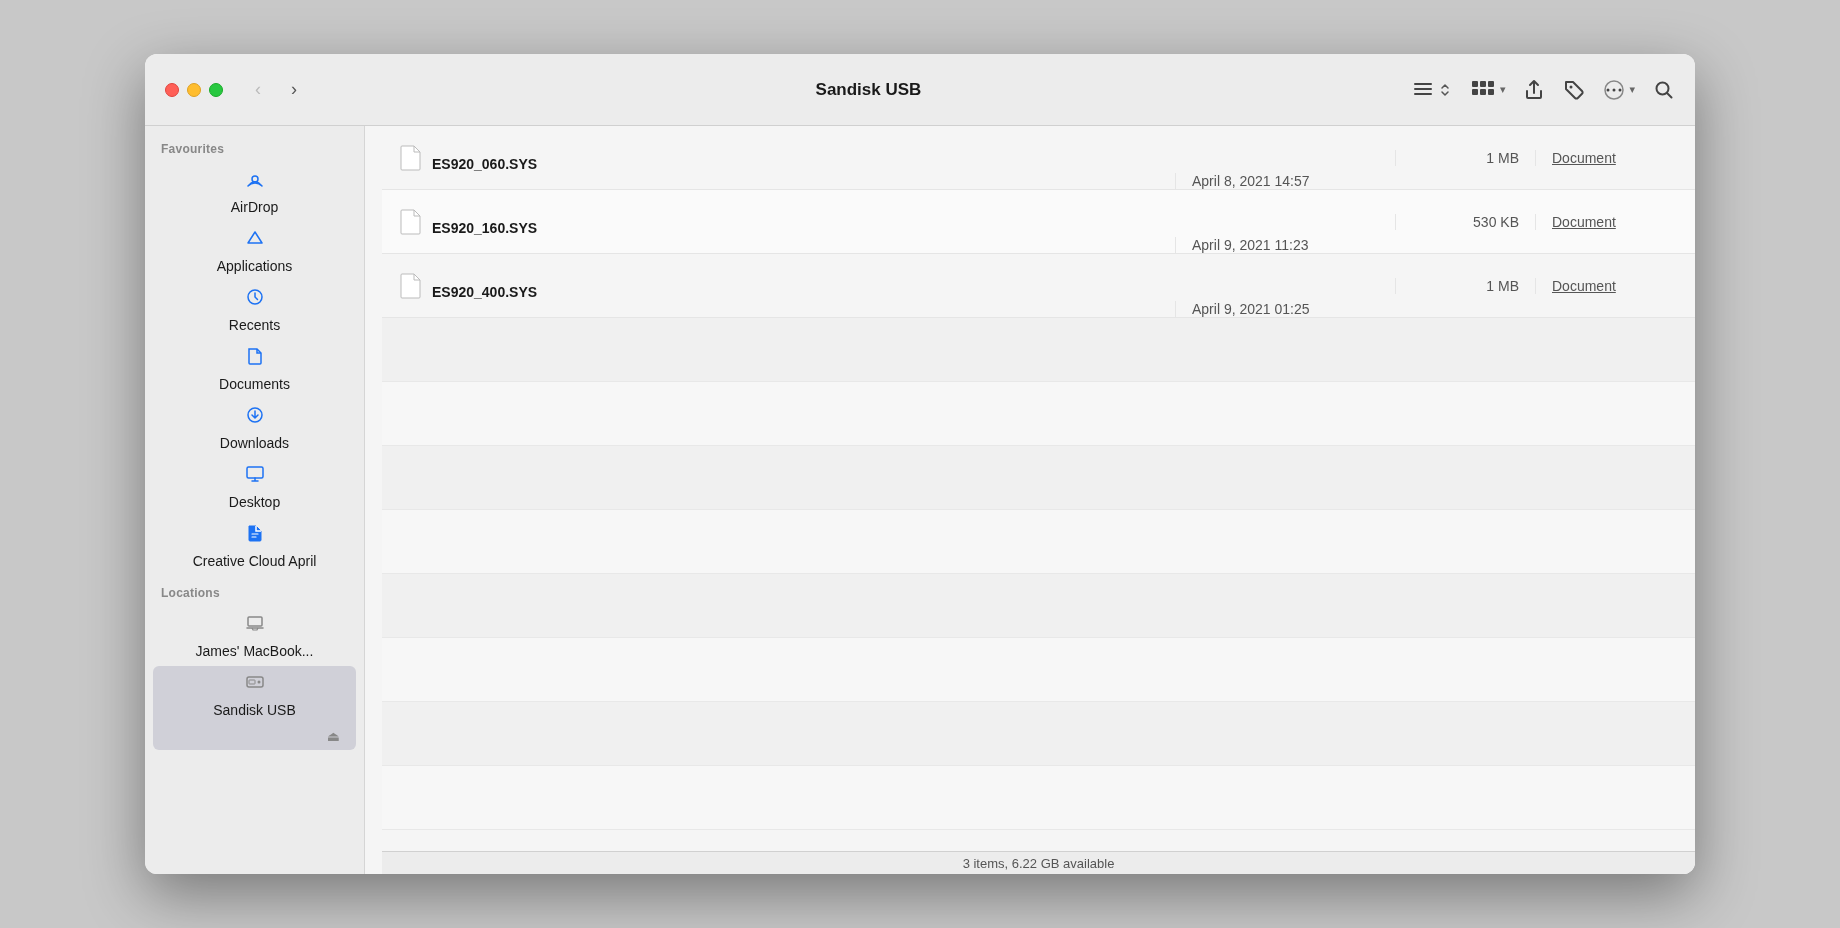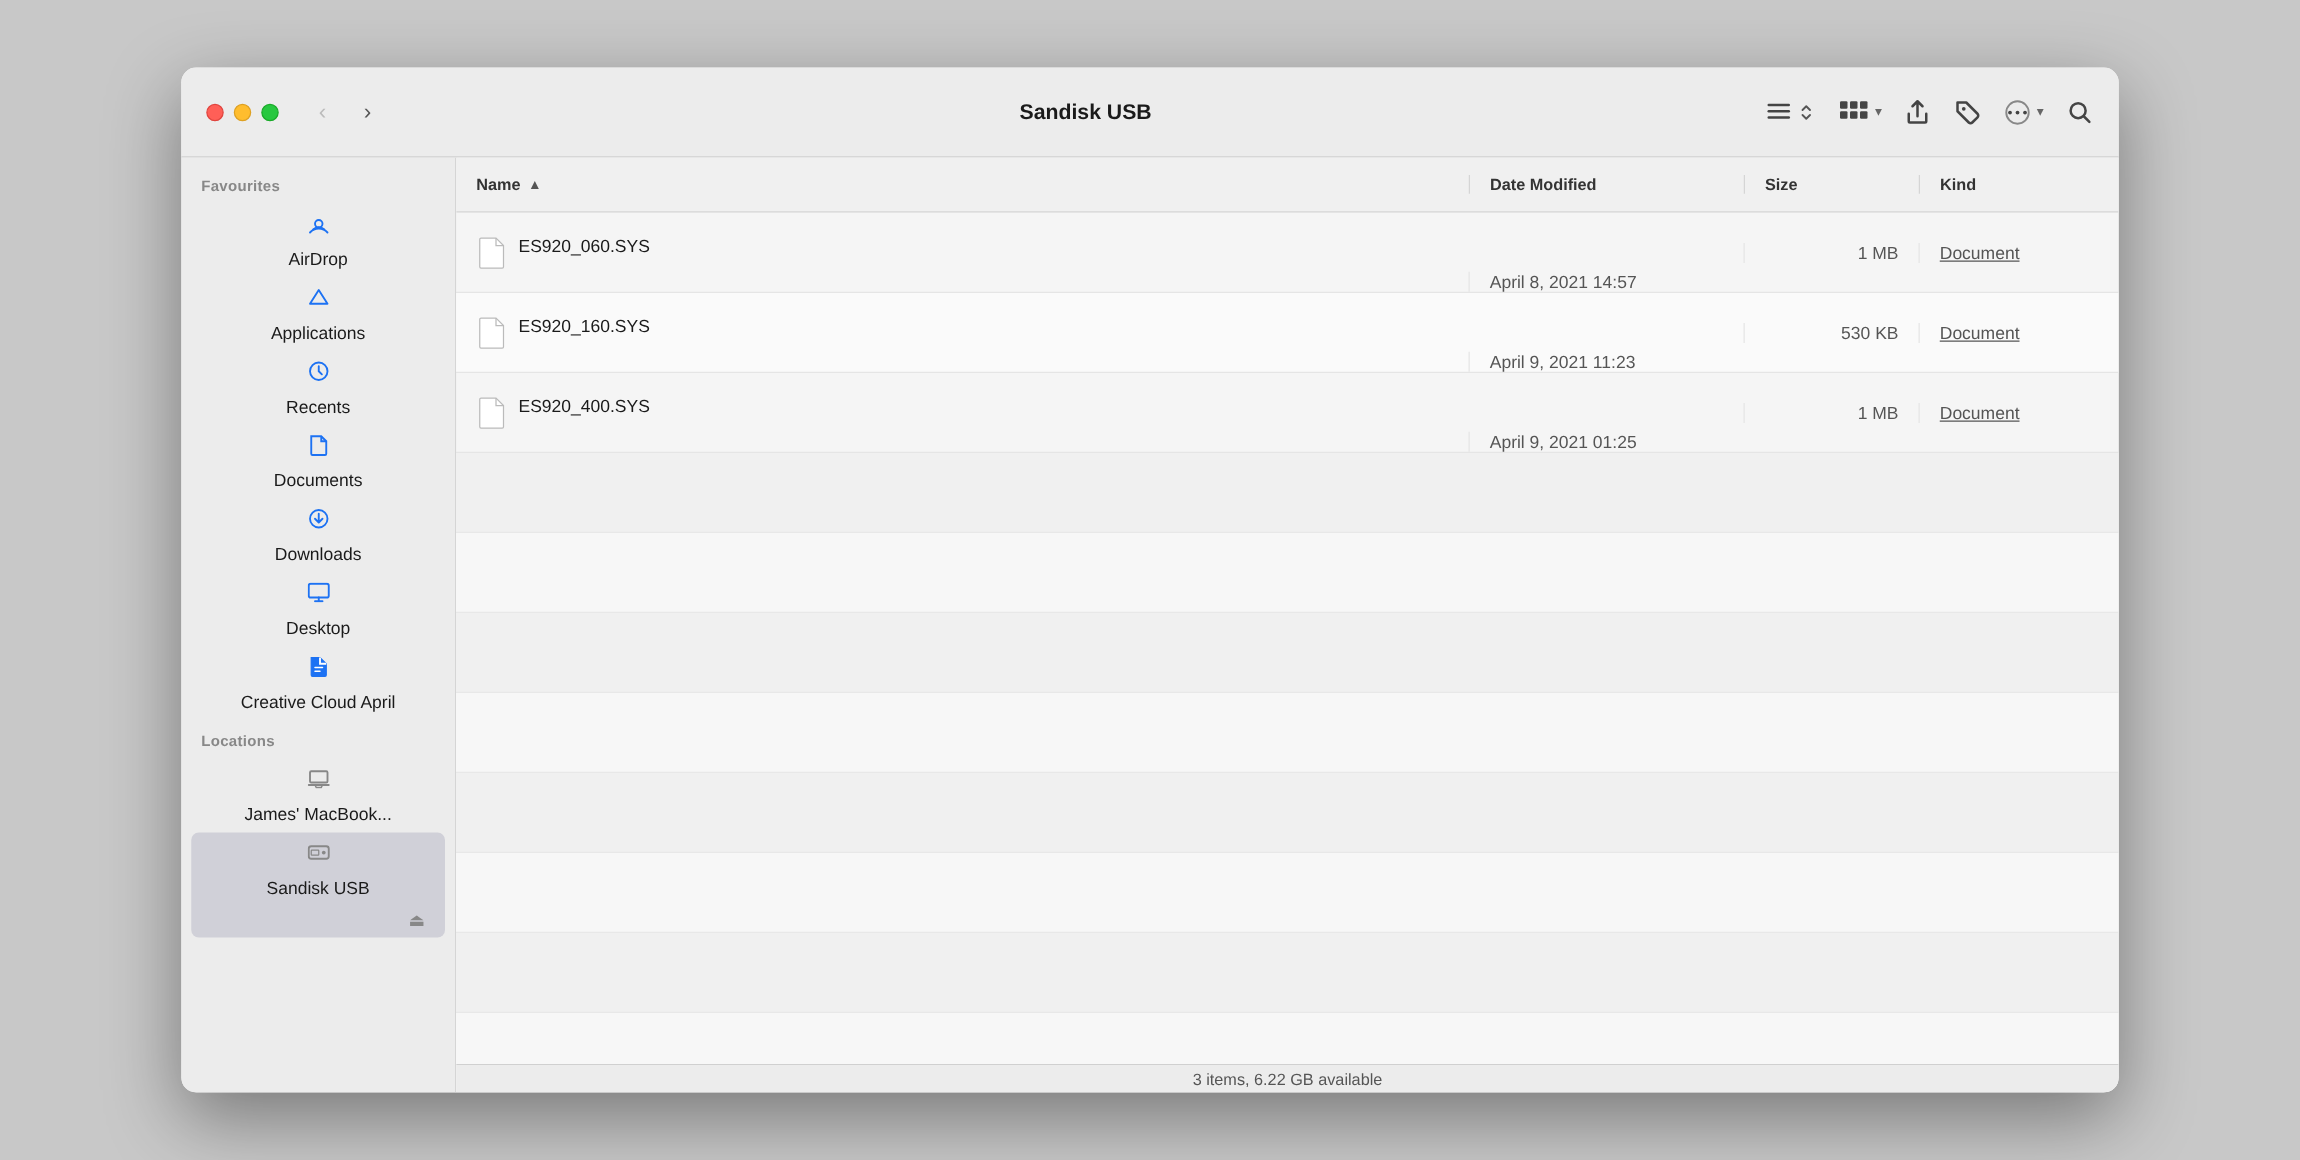--- a/index.html
+++ b/index.html
@@ -84,20 +84,21 @@
       color: #444;
       font-size: 20px;
     }
     .toolbar-btn .chevron { font-size: 11px; color: #666; }
 
     
     .main {
       display: flex;
       flex: 1;
       overflow: hidden;
+      gap: 17px;
     }
 
     
     .sidebar {
       width: 220px;
       background: #ececec;
       border-right: 1px solid #d5d5d5;
       padding: 16px 0;
       flex-shrink: 0;
       overflow-y: auto;
@@ -209,25 +210,26 @@
       display: flex;
       align-items: center;
       height: 64px;
       border-bottom: 1px solid #e5e5e5;
       cursor: pointer;
     }
     .file-row:nth-child(even) { background: rgba(255,255,255,0.5); }
     .file-cell-name {
       flex: 1;
       display: flex;
-      align-items: flex-start;
+      align-items: flex-end;
       gap: 10px;
       padding: 0 16px;
       font-size: 14px;
       color: #1a1a1a;
+      font-weight: bold;
     }
     .file-icon {
       width: 24px;
       height: 28px;
       display: flex;
       align-items: center;
       justify-content: center;
       flex-shrink: 0;
     }
     .file-icon svg {
@@ -451,29 +453,20 @@
             <rect x="3" y="6" width="6" height="4" rx="0.5" stroke="#888" stroke-width="1"></rect>
           </svg>
         </div>
         <span class="sidebar-item-label">Sandisk USB</span>
         <div class="eject-btn">⏏</div>
       </div>
     </div>
 
     <div class="filelist">
 
-      <div class="filelist-header">
-        <div class="col-name">
-          <span>Name</span>
-          <span class="sort-arrow">▲</span>
-        </div>
-        <div class="col-date">Date Modified</div>
-        <div class="col-size">Size</div>
-        <div class="col-kind">Kind</div>
-      </div>
 
       <div class="filelist-body">
 
         <div class="file-row">
           <div class="file-cell-name">
             <div class="file-icon">
               <svg viewBox="0 0 22 26" fill="none">
                 <path d="M3 1h12l6 6v17a1 1 0 01-1 1H3a1 1 0 01-1-1V2a1 1 0 011-1z" fill="white" stroke="#bbb" stroke-width="1"></path>
                 <path d="M15 1v6h6" stroke="#bbb" stroke-width="1"></path>
               </svg>

